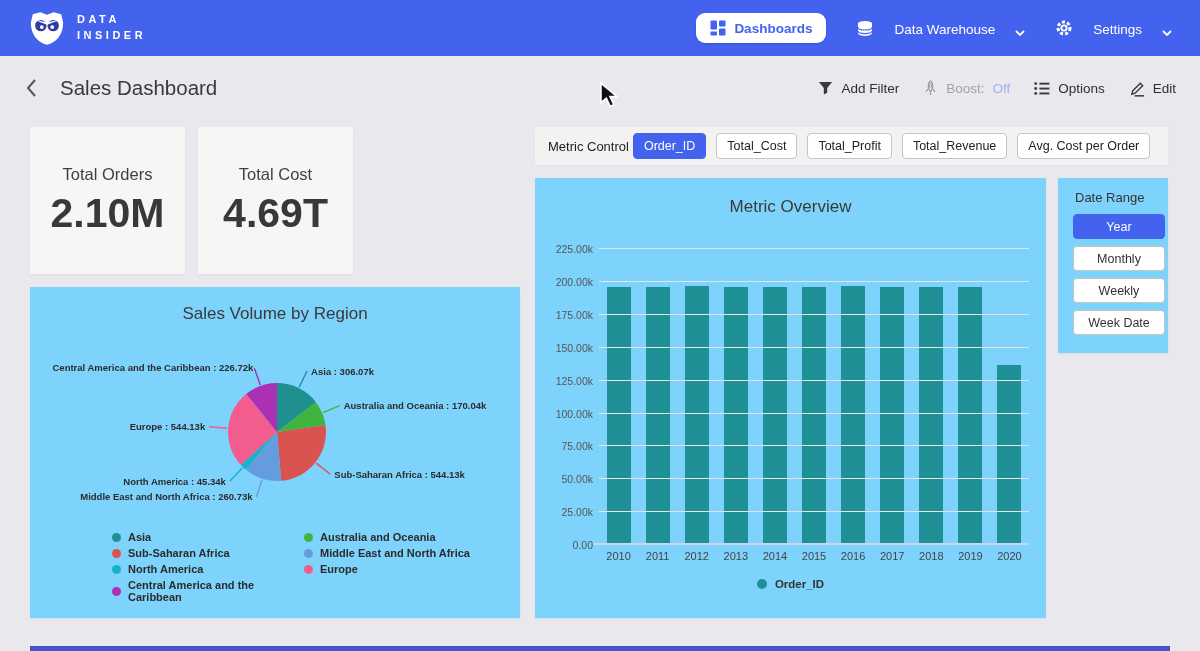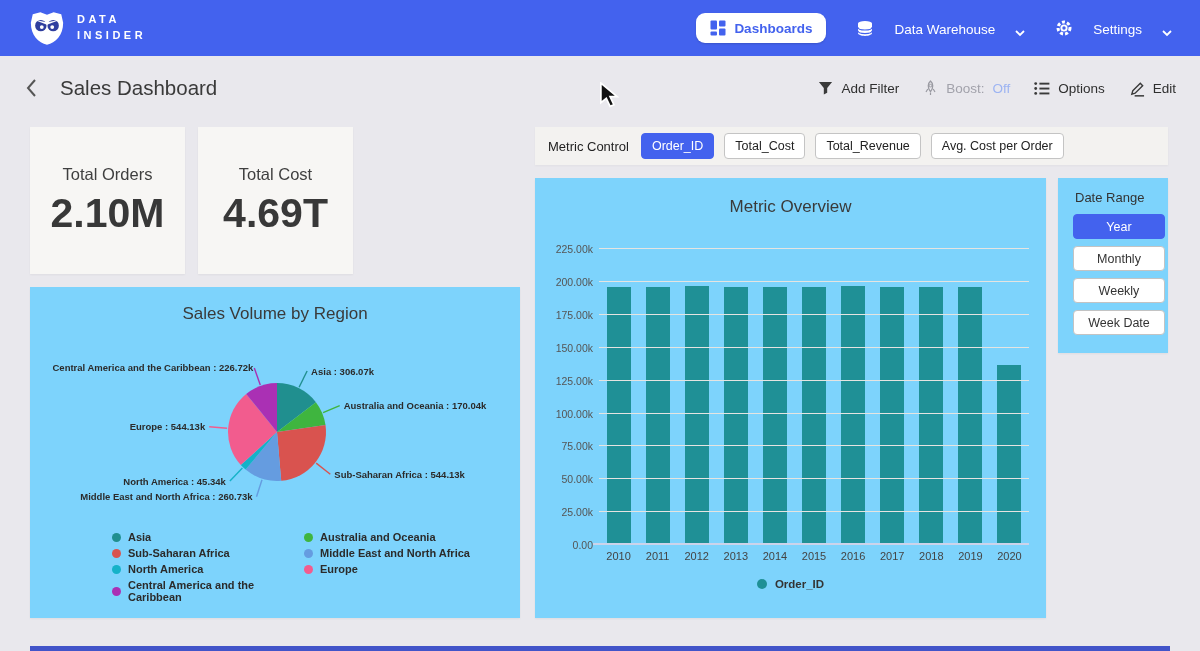--- a/index.html
+++ b/index.html
@@ -43,21 +43,21 @@
   .kpi-row { position:absolute; left:30px; top:127px; width:490px; display:flex; gap:13px; }
   .kpi-card {
     width:155px; height:147px; background:#f7f6f4; box-shadow:0 1px 2px rgba(0,0,0,0.05);
     display:flex; flex-direction:column; align-items:center; justify-content:center; gap:6px;
   }
   .kpi-label { font-size:16.5px; color:#3f3f3f; font-weight:500; }
   .kpi-value { font-size:41px; color:#383838; font-weight:bold; }
   
   .metric-strip {
     position:absolute; left:535px; top:127px; width:633px; height:38px;
-    background:#f3f2f0; display:flex; align-items:center; padding:0 13px; gap:12px;
+    background:#f3f2f0; display:flex; align-items:center; padding:0 13px; gap:4px;
     box-shadow:0 1px 2px rgba(0,0,0,0.04);
   }
   .metric-strip-label { font-size:13px; color:#222; }
   .chips { display:flex; gap:10px; }
   .chip {
     font-family:"Liberation Sans", sans-serif;
     font-size:12.5px; padding:5px 10px; border-radius:4px; cursor:pointer;
     background:#fff; border:1px solid #c4c4c4; color:#222;
   }
   .chip.selected { background:#4362ee; border-color:#4362ee; color:#fff; }
@@ -225,20 +225,21 @@
       <div class="kpi-label">Total Cost</div>
       <div class="kpi-value">4.69T</div>
     </div>
   </div>
 
 <div class="metric-strip">
   <span class="metric-strip-label">Metric Control</span>
   <div class="chips">
       <button class="chip selected">Order_ID</button>
       <button class="chip">Total_Cost</button>
+      <button class="chip">Total_Profit</button>
       <button class="chip">Total_Revenue</button>
       <button class="chip">Avg. Cost per Order</button>
     </div>
 </div>
 
 <section class="panel pie-panel">
   <h2 class="panel-title">Sales Volume by Region</h2>
   <svg class="pie-svg" viewBox="0 0 490 331">
       <path d="M247,145 L247.0,96.0 A49,49 0 0 1 285.9,115.2 Z" fill="#208f8f"></path>
       <polyline points="269.1,100.2 277.1,84.0" stroke="#208f8f" stroke-width="1.4" fill="none"></polyline>

